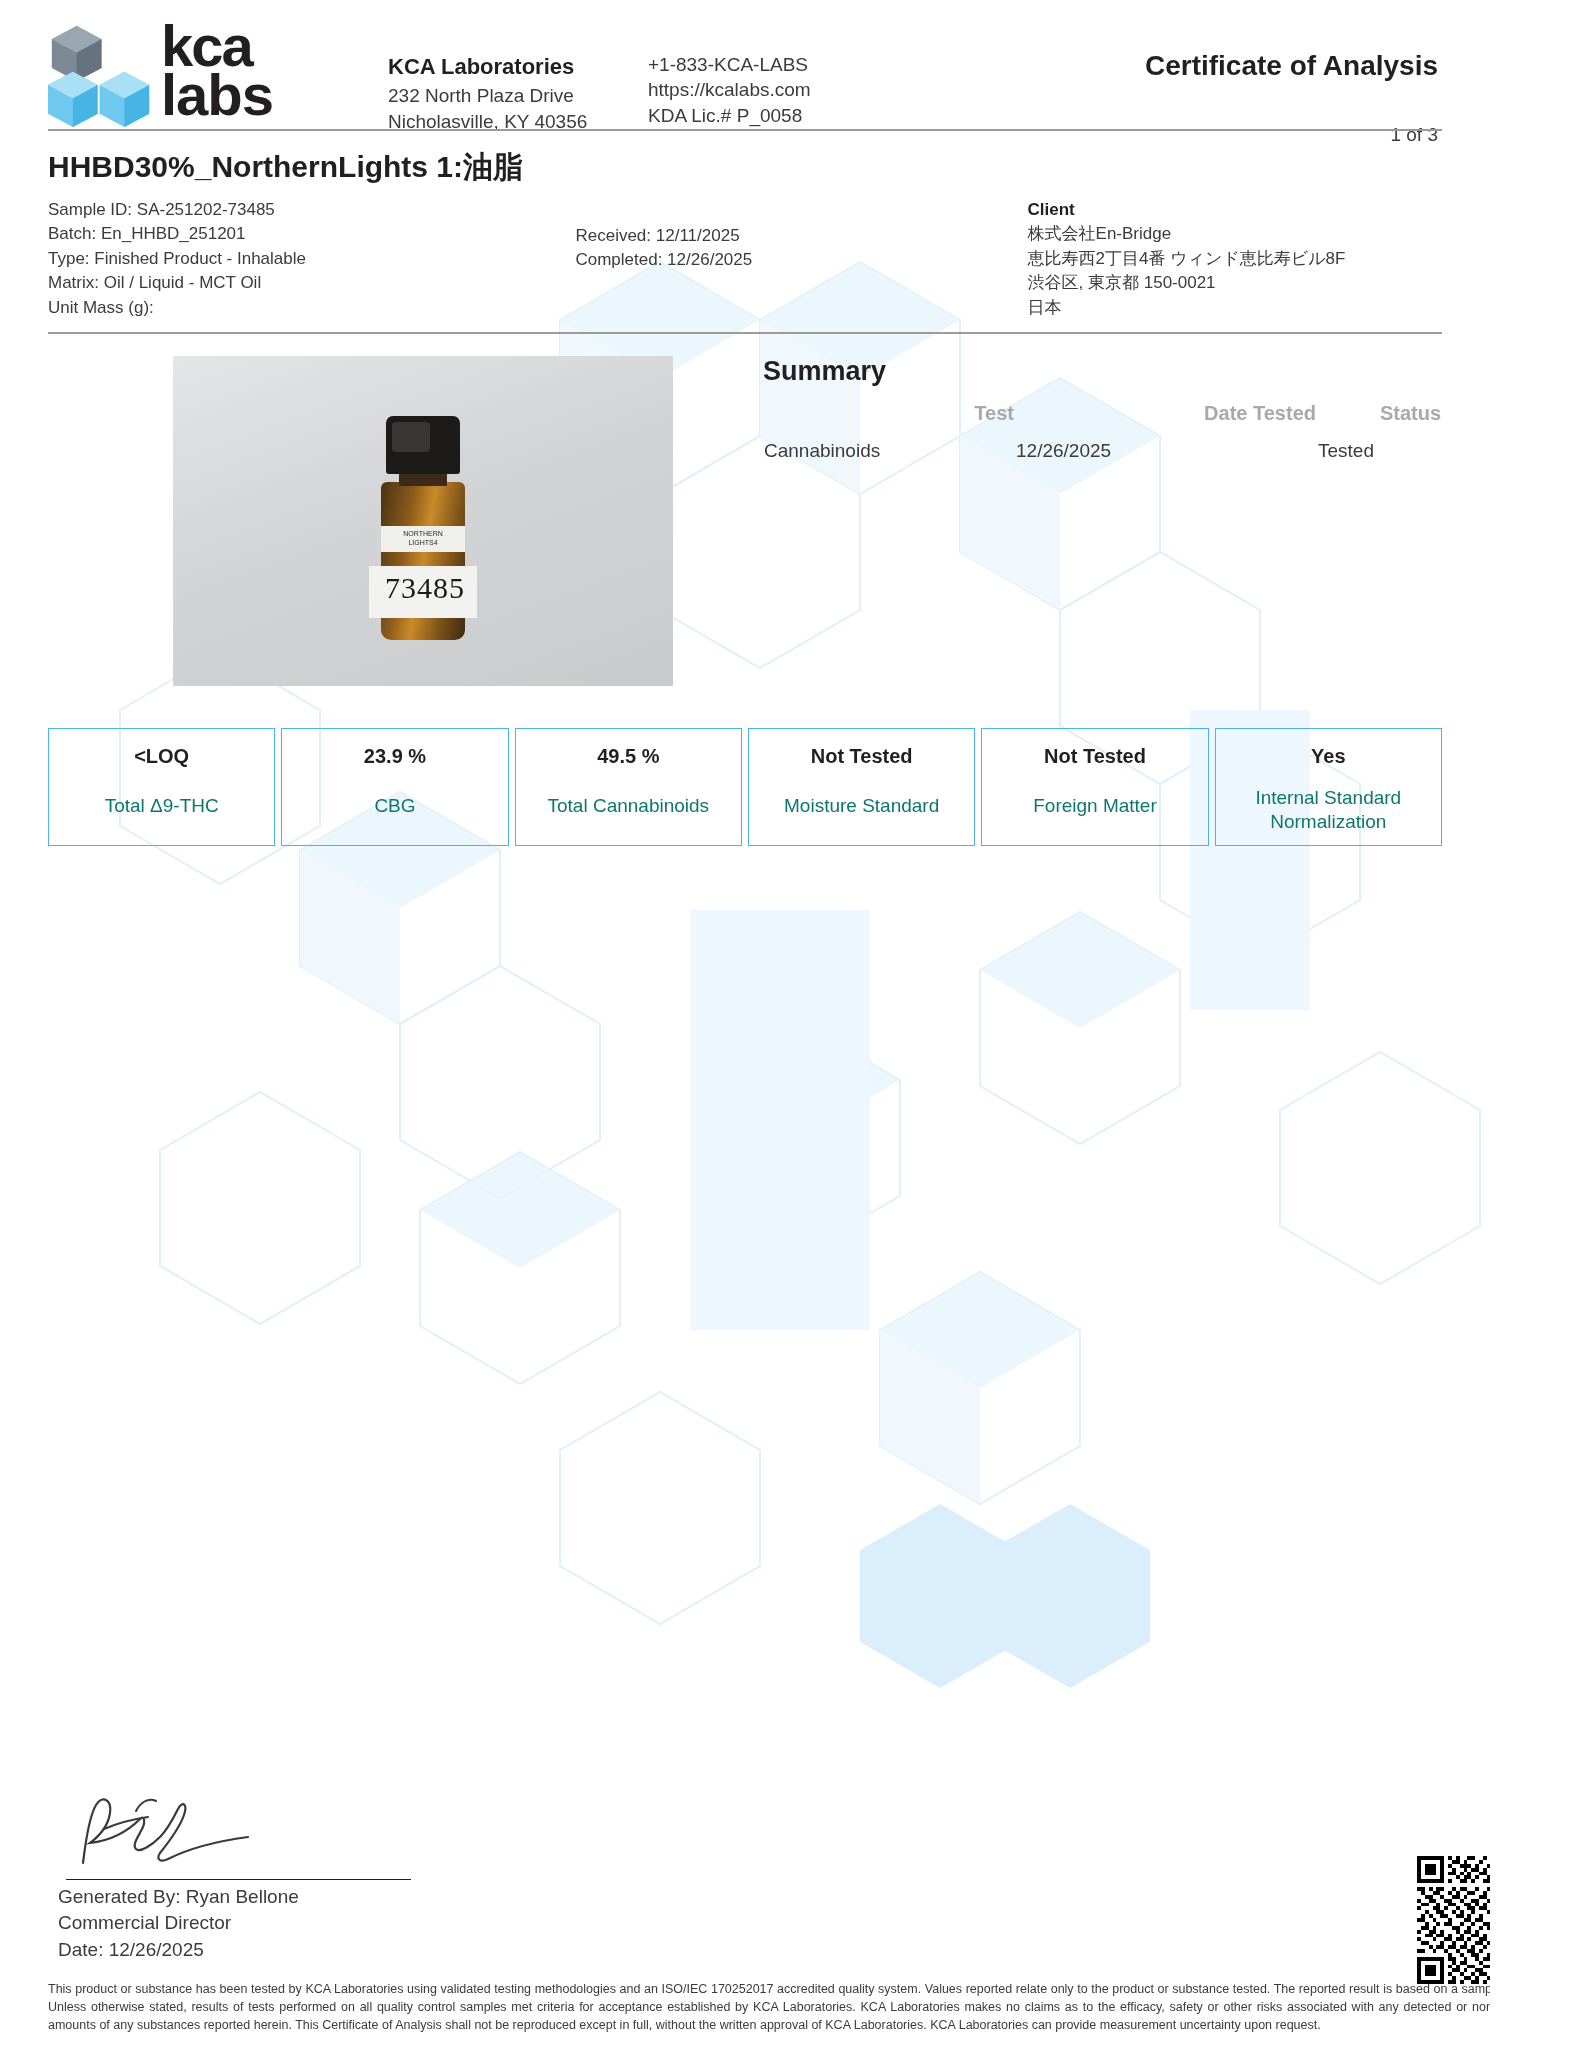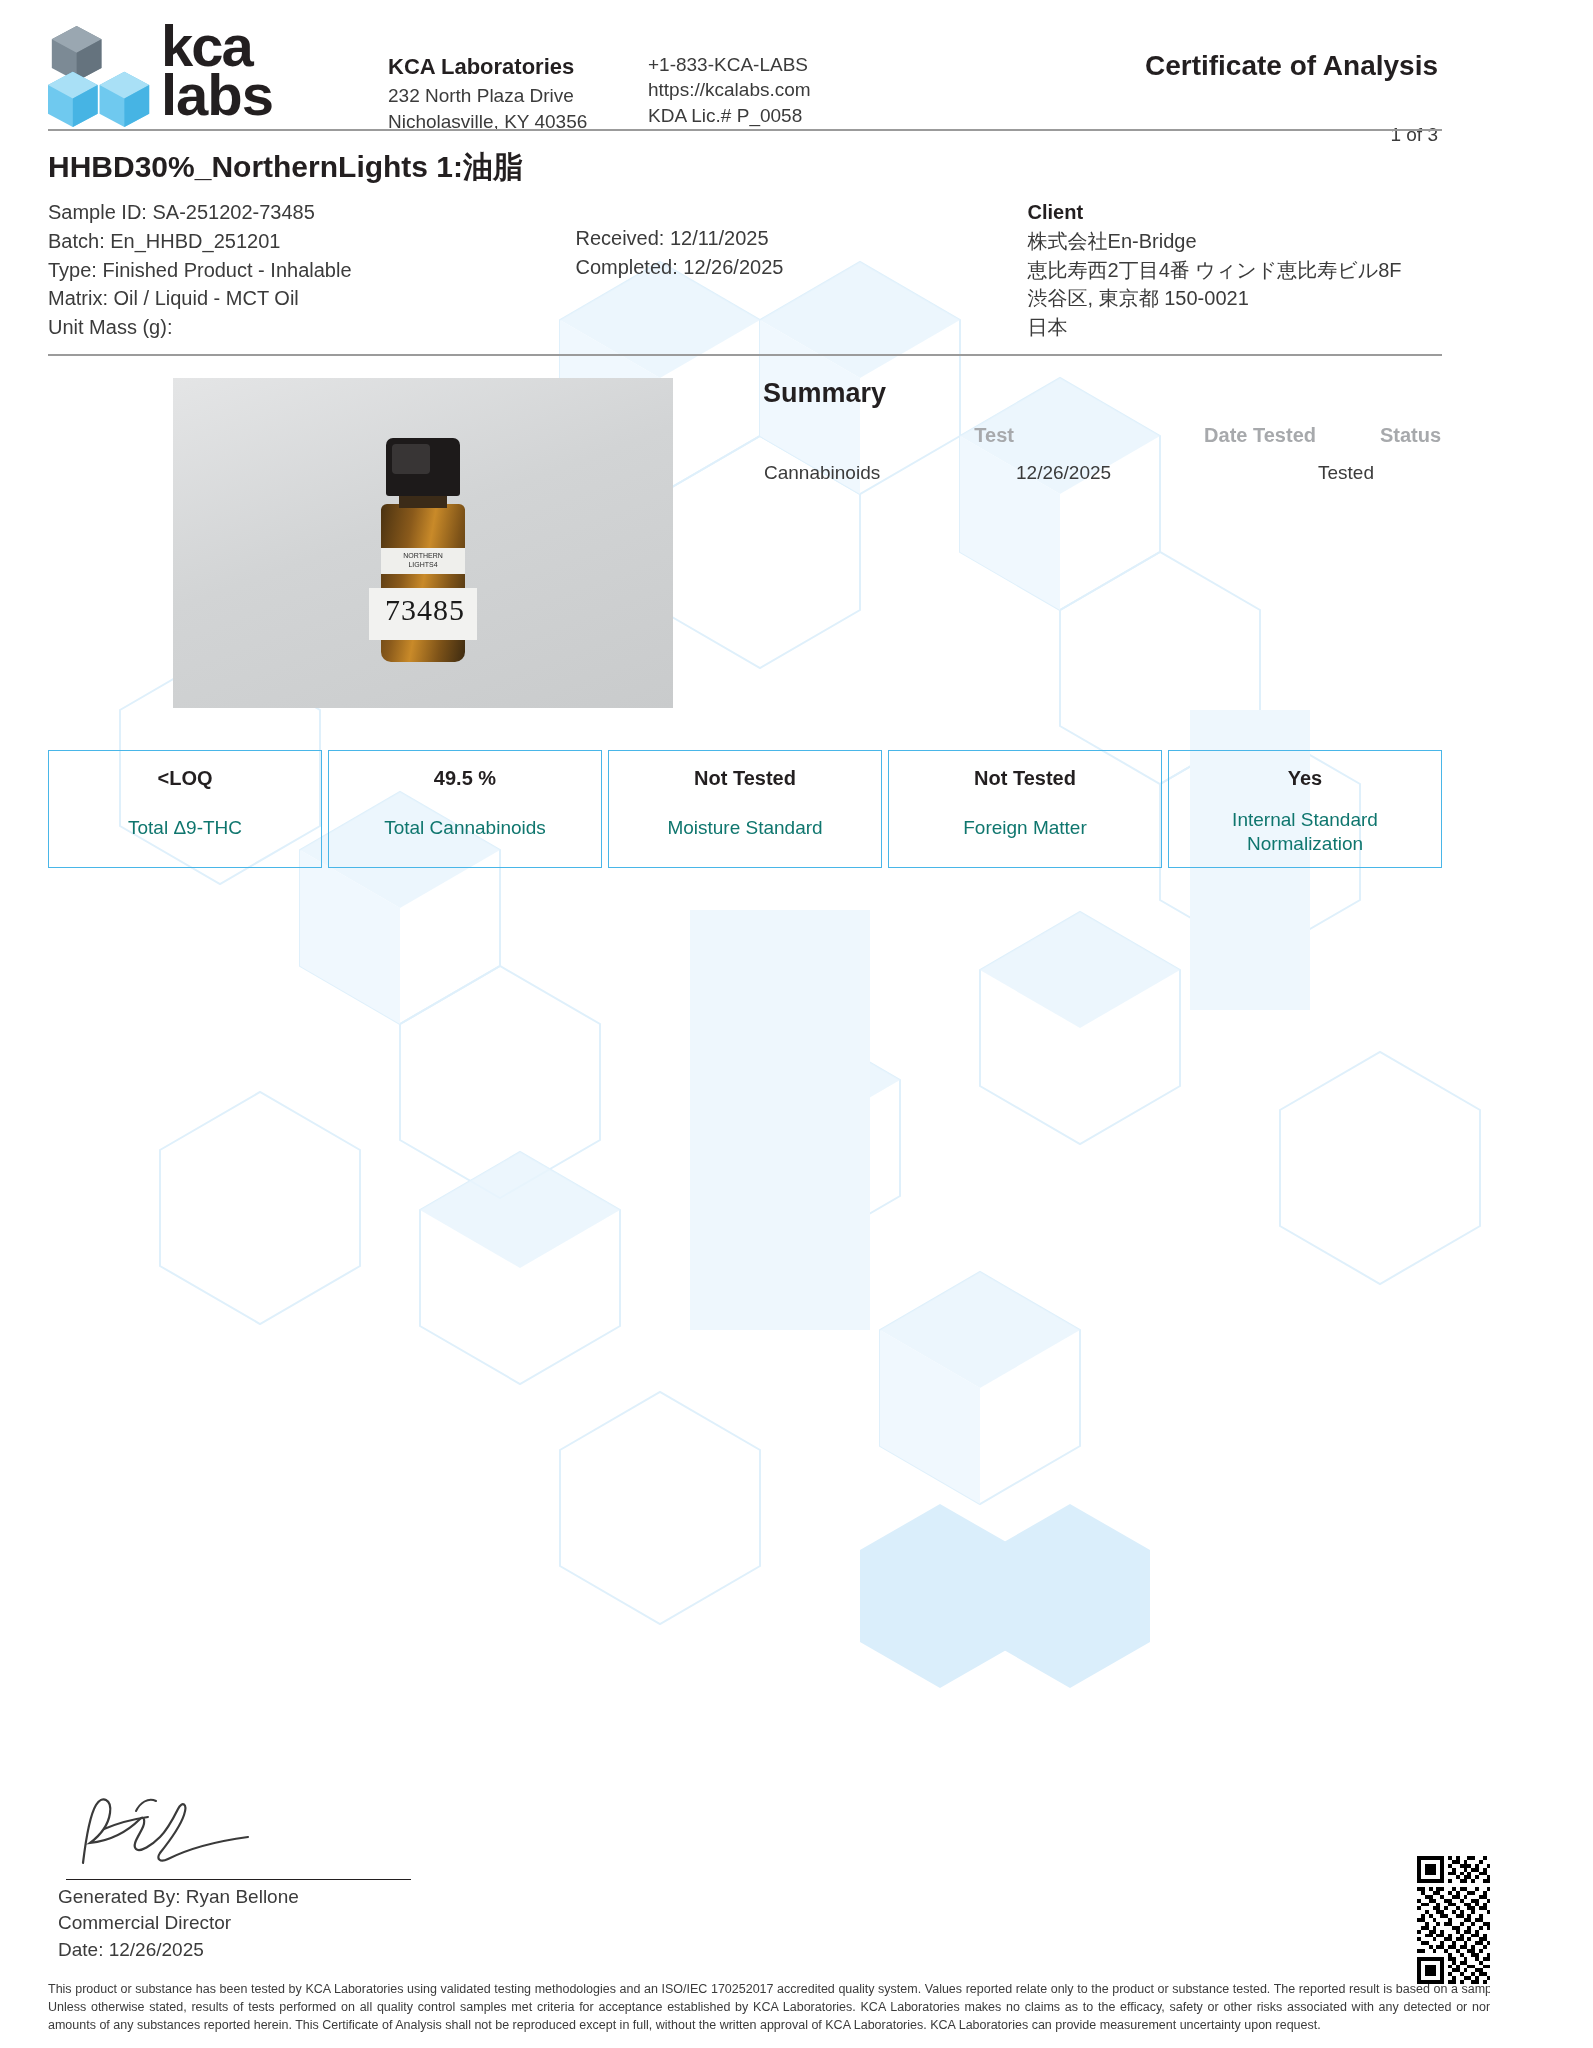--- a/index.html
+++ b/index.html
@@ -120,21 +120,21 @@
   }
   .sample-title {
     font-size: 30px;
     font-weight: bold;
     color: #231f20;
     margin-bottom: 10px;
   }
   .sample-cols {
     display: flex;
     align-items: flex-start;
-    font-size: 20px;
+    font-size: 17px;
     line-height: 1.44;
     color: #3b3b3b;
   }
   .col-a { width: 560px; }
   .col-b { width: 480px; padding-top: 26px;}
   .col-c { width: 440px; }
   .client-label {
     font-weight: bold;
     color: #231f20;
   }
@@ -488,20 +488,24 @@
           </tr>
         </tbody>
       </table>
     </div>
   </div>
 
   <div class="result-row">
     <div class="result-box">
       <div class="result-value">&lt;LOQ</div>
       <div class="result-label">Total Δ9-THC</div>
+    </div>
+    <div class="result-box">
+      <div class="result-value">23.9 %</div>
+      <div class="result-label">CBG</div>
     </div>
     <div class="result-box">
       <div class="result-value">49.5 %</div>
       <div class="result-label">Total Cannabinoids</div>
     </div>
     <div class="result-box">
       <div class="result-value">Not Tested</div>
       <div class="result-label">Moisture Standard</div>
     </div>
     <div class="result-box">

